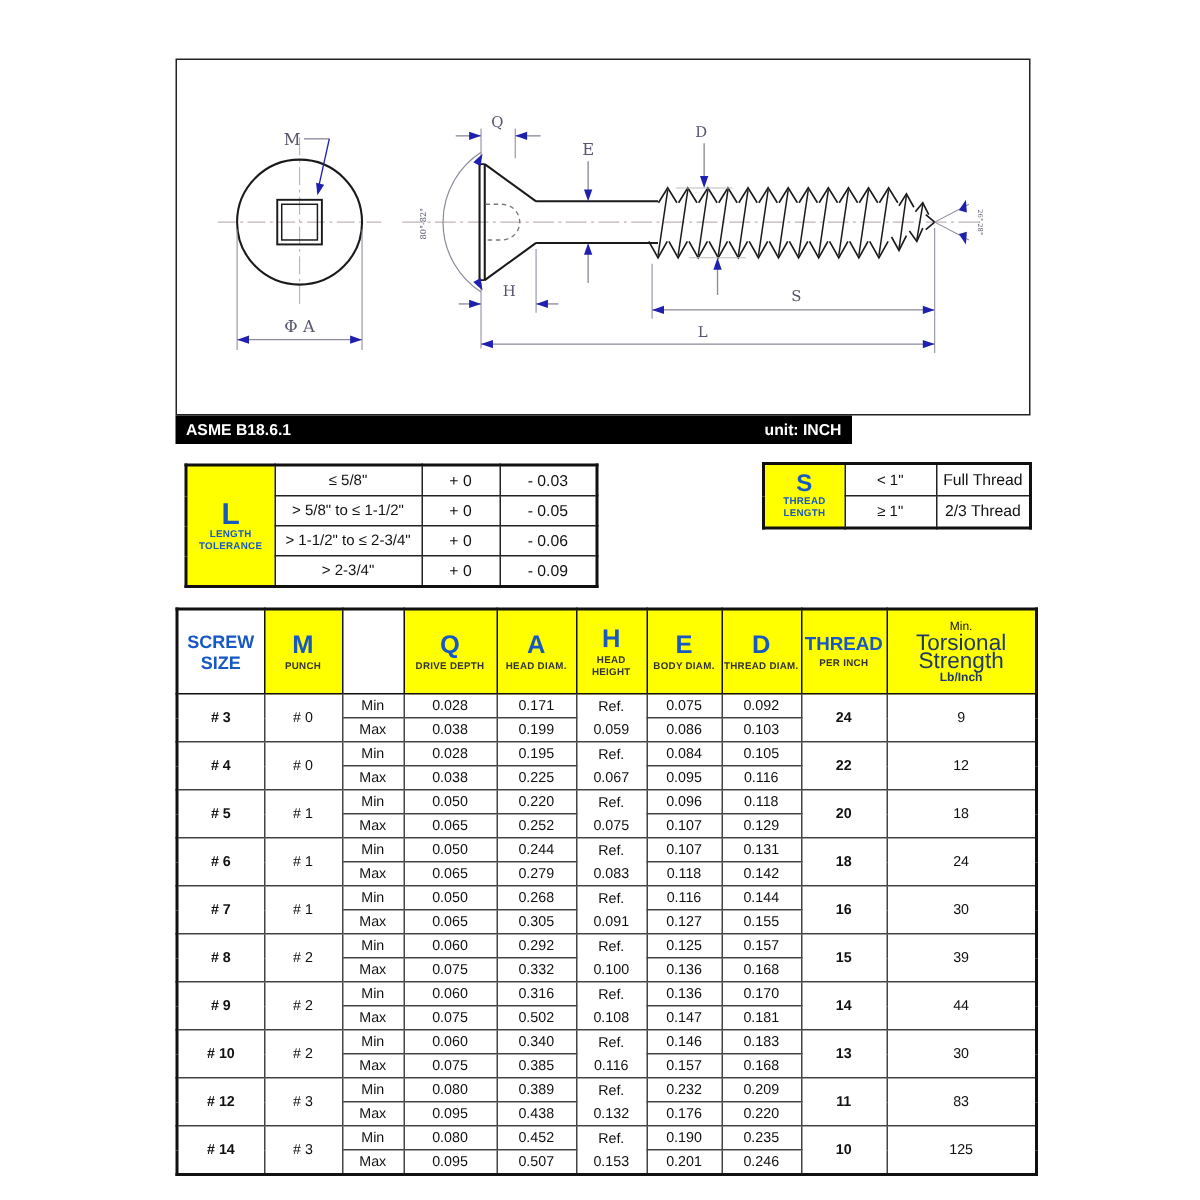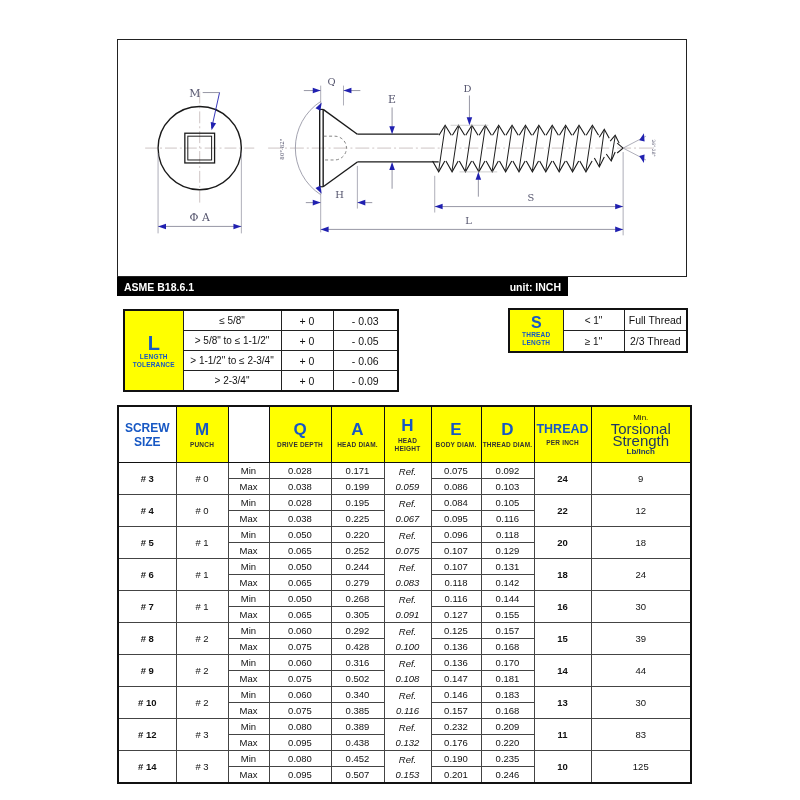--- a/index.html
+++ b/index.html
@@ -36,21 +36,21 @@
   .s-mid{font-size:15px;font-weight:normal;color:#1f3864;line-height:12px;}
   .s-bot{font-size:8px;font-weight:bold;color:#1f3864;line-height:10px;}
   .main td{border:1px solid #444;height:15px;line-height:15px;text-align:center;padding:0;font-size:9.5px;color:#111;background:#fff;}
   .c-size{font-size:11px;font-weight:bold;}
   .c-punch{font-size:10px;}
   .c-mm{font-size:8.5px;color:#333;}
   .c-tpi{font-size:11px;font-weight:bold;}
   .c-str{font-size:10.5px;}
   .sep{border-bottom:1px solid #999;}
   .gb{border-bottom:2px solid #111;}
-  .c-h .hl{height:15px;line-height:15px;font-style:italic;}
+  .c-h .hl{height:15px;line-height:15px;}
 </style>
 </head>
 <body>
 
 <div id="canvas">
 
   <div id="frame">
     <svg id="dwg" viewBox="0 0 570 238">
         <line x1="26" y1="109" x2="136" y2="109" stroke="#c0b4b4" stroke-width="0.8" stroke-dasharray="12 3 2 3"></line>
         <line x1="81" y1="52" x2="81" y2="166" stroke="#c0b4b4" stroke-width="0.8" stroke-dasharray="12 3 2 3"></line>
@@ -411,21 +411,21 @@
             <div class="hl">0.100</div>
           </td>
           <td class="sep">0.125</td>
           <td class="sep">0.157</td>
           <td rowspan="2" class="c-tpi gb">15</td>
           <td rowspan="2" class="c-str gb">39</td>
         </tr>
         <tr>
           <td class="c-mm gb">Max</td>
           <td class="gb">0.075</td>
-          <td class="gb">0.428</td>
+          <td class="gb">0.332</td>
           <td class="gb">0.136</td>
           <td class="gb">0.168</td>
         </tr>
         <tr>
           <td rowspan="2" class="c-size gb"># 9</td>
           <td rowspan="2" class="c-punch gb"># 2</td>
           <td class="c-mm sep">Min</td>
           <td class="sep">0.060</td>
           <td class="sep">0.316</td>
           <td rowspan="2" class="c-h gb">

